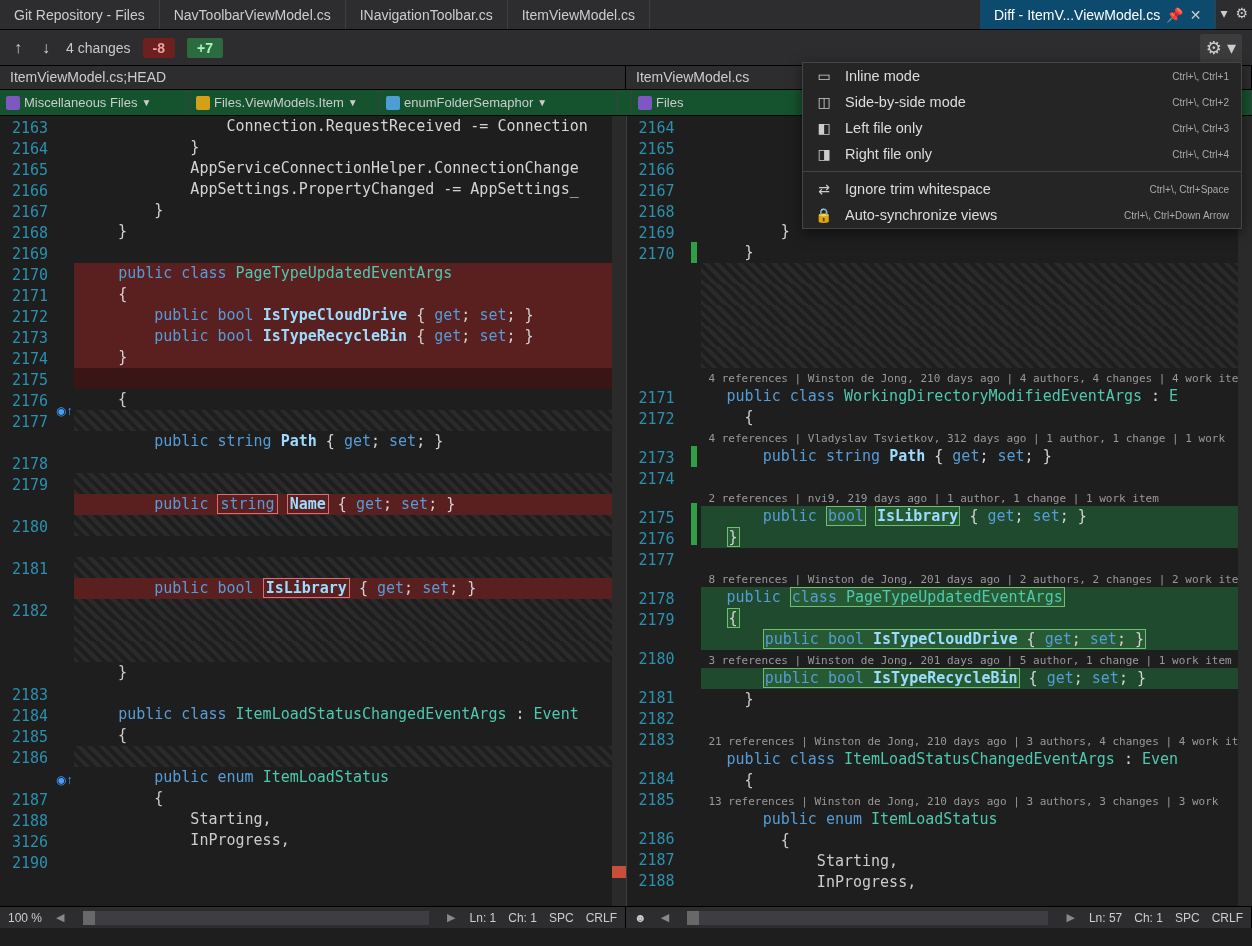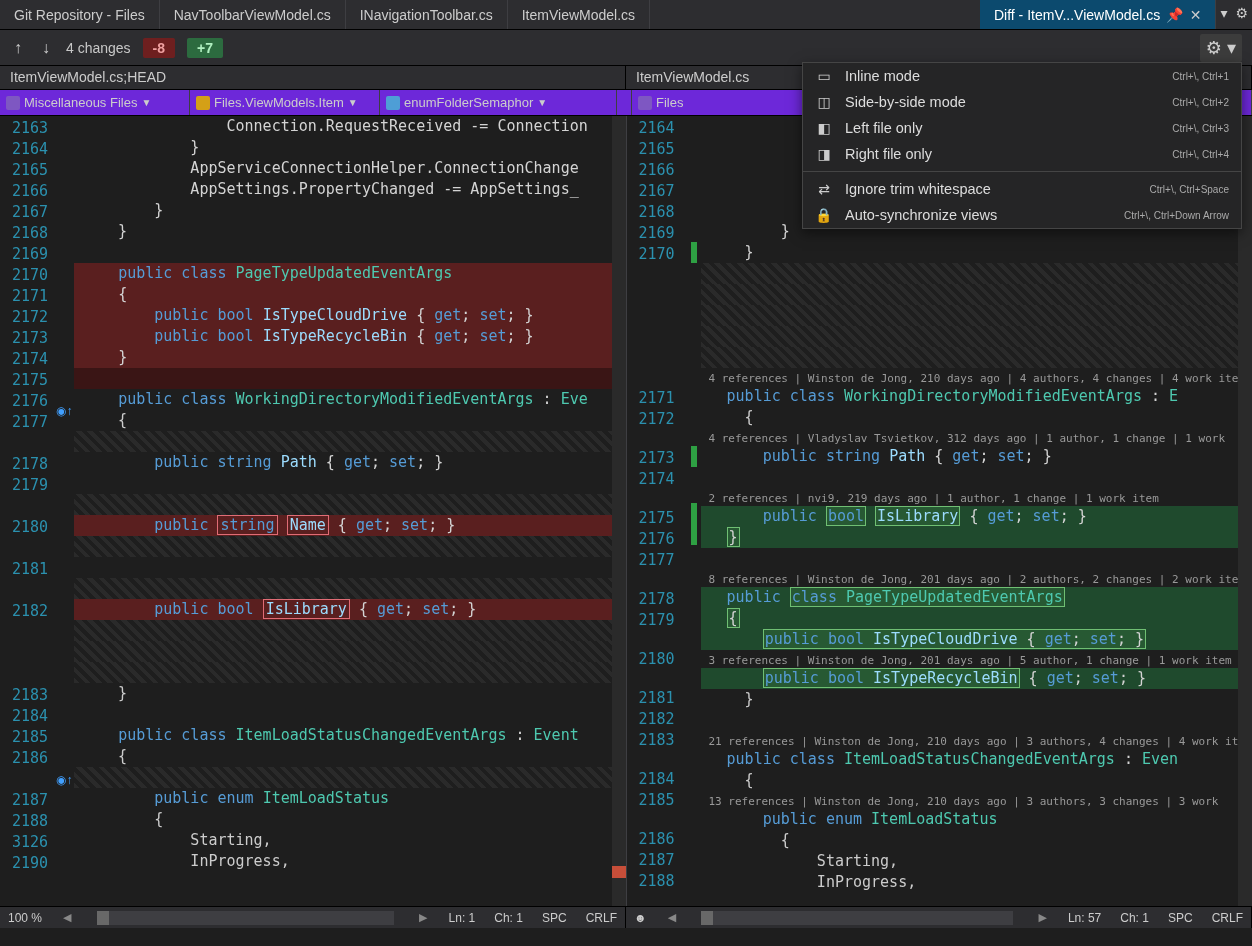--- a/index.html
+++ b/index.html
@@ -30,21 +30,21 @@
 }
 .arrow-btn { color: #ccc; font-size: 16px; padding: 2px 4px; cursor: pointer; }
 .changes-txt { color: #c8c8c8; }
 .badge-del { background: #6e1f1f; color: #f0a0a0; padding: 2px 10px; border-radius: 2px; font-weight: bold; }
 .badge-add { background: #2c6b3f; color: #b0f0c0; padding: 2px 10px; border-radius: 2px; font-weight: bold; }
 .gear-btn { margin-left: auto; font-size: 18px; background: #3c3c3c; padding: 3px 6px; border-radius: 2px; cursor: pointer; }
 
 .headers-row { display: flex; height: 24px; background: #2d2d30; border-bottom: 1px solid #000; }
 .pane-header { flex: 1; padding: 3px 10px; color: #ccc; font-size: 14px; border-right: 1px solid #000; }
 
-.dropdown-row { display: flex; height: 26px; background: #6d28d9; border-bottom: 1px solid #000; }
+.dropdown-row { display: flex; height: 26px; background: #14532d; border-bottom: 1px solid #000; }
 .dd { display: flex; align-items: center; padding: 2px 6px; border-right: 1px solid #3e3e42; font-size: 13px; cursor: pointer; }
 .dd-icon { width: 14px; height: 14px; background: #7e57c2; margin-right: 4px; border-radius: 2px; }
 .dd-caret { margin-left: 4px; font-size: 10px; }
 
 .panes { display: flex; height: 790px; }
 .pane { flex: 1; position: relative; overflow: hidden; display: flex; }
 .pane-left { border-right: 1px solid #3e3e42; }
 .gutter { width: 56px; background: #1e1e1e; color: #2b91af; font-family: Consolas, monospace; font-size: 15px; padding-top: 2px; }
 .gutter div { text-align: right; padding-right: 8px; line-height: 21px; height: 21px; }
 .margin-col { width: 18px; background: #1e1e1e; position: relative; }
@@ -57,26 +57,26 @@
 .line.add { background: #1f4a2d; }
 .line.hatch { 
   background-image: repeating-linear-gradient(45deg, #2a2a2a 0, #2a2a2a 4px, #1e1e1e 4px, #1e1e1e 8px);
 }
 .codelens { height: 18px; font-size: 11px; color: #999; padding-left: 8px; white-space: pre; overflow: hidden; }
 
 .kw { color: #569cd6; }
 .type { color: #4ec9b0; }
 .punct { color: #d4d4d4; }
 .plain { color: #d4d4d4; }
-.prop { color: #9cdcfe; }
+.prop { color: #9cdcfe; font-weight: bold; }
 .outlined-red { border: 1.5px solid #e06c75; padding: 0 2px; }
 .outlined-green { border: 1.5px solid #6fbf73; padding: 0 1px; background: rgba(100,200,100,0.12); }
 
 .status-bar { display: flex; height: 22px; background: #007acc0a; background: #2d2d30; border-top: 1px solid #000; font-size: 12px; }
-.status-half { flex: 1; display: flex; align-items: center; gap: 19px; padding: 0 8px; border-right: 1px solid #000; }
+.status-half { flex: 1; display: flex; align-items: center; gap: 12px; padding: 0 8px; border-right: 1px solid #000; }
 .status-item { color: #ccc; white-space: nowrap; }
 .status-scroll { flex: 1; height: 14px; background: #3e3e42; margin: 0 4px; position: relative; }
 .status-thumb { width: 12px; height: 14px; background: #686868; position: absolute; left: 0; }
 .status-arrow { color: #888; font-size: 11px; padding: 0 2px; cursor: pointer; }
 
 .context-menu {
   position: absolute; right: 10px; top: 62px;
   width: 440px; background: #252526;
   border: 1px solid #454545; z-index: 100;
   box-shadow: 0 4px 12px rgba(0,0,0,0.5);
@@ -197,21 +197,20 @@
       <div class="line plain">            AppSettings.PropertyChanged -= AppSettings_</div>
       <div class="line plain">        }</div>
       <div class="line plain">    }</div>
       <div class="line plain"></div>
       <div class="line del">    <span class="kw">public</span> <span class="kw">class</span> <span class="type">PageTypeUpdatedEventArgs</span></div>
       <div class="line del">    <span class="punct">{</span></div>
       <div class="line del">        <span class="kw">public</span> <span class="kw">bool</span> <span class="prop">IsTypeCloudDrive</span> <span class="punct">{</span> <span class="kw">get</span><span class="punct">;</span> <span class="kw">set</span><span class="punct">; }</span></div>
       <div class="line del">        <span class="kw">public</span> <span class="kw">bool</span> <span class="prop">IsTypeRecycleBin</span> <span class="punct">{</span> <span class="kw">get</span><span class="punct">;</span> <span class="kw">set</span><span class="punct">; }</span></div>
       <div class="line del">    <span class="punct">}</span></div>
       <div class="line del-dark"></div>
-      <div class="line">    <span class="kw">public</span> <span class="kw">class</span> <span class="type">WorkingDirectoryModifiedEventArgs</span> <span class="punct">:</span> <span class="type">Eve</span></div>
       <div class="line">    {</div>
       <div class="line hatch"></div>
       <div class="line">        <span class="kw">public</span> <span class="kw">string</span> <span class="prop">Path</span> <span class="punct">{</span> <span class="kw">get</span><span class="punct">;</span> <span class="kw">set</span><span class="punct">; }</span></div>
       <div class="line"></div>
       <div class="line hatch"></div>
       <div class="line del">        <span class="kw">public</span> <span class="outlined-red"><span class="kw">string</span></span> <span class="outlined-red"><span class="prop">Name</span></span> <span class="punct">{</span> <span class="kw">get</span><span class="punct">;</span> <span class="kw">set</span><span class="punct">; }</span></div>
       <div class="line hatch"></div>
       <div class="line"></div>
       <div class="line hatch"></div>
       <div class="line del">        <span class="kw">public</span> <span class="kw">bool</span> <span class="outlined-red"><span class="prop">IsLibrary</span></span> <span class="punct">{</span> <span class="kw">get</span><span class="punct">;</span> <span class="kw">set</span><span class="punct">; }</span></div>

